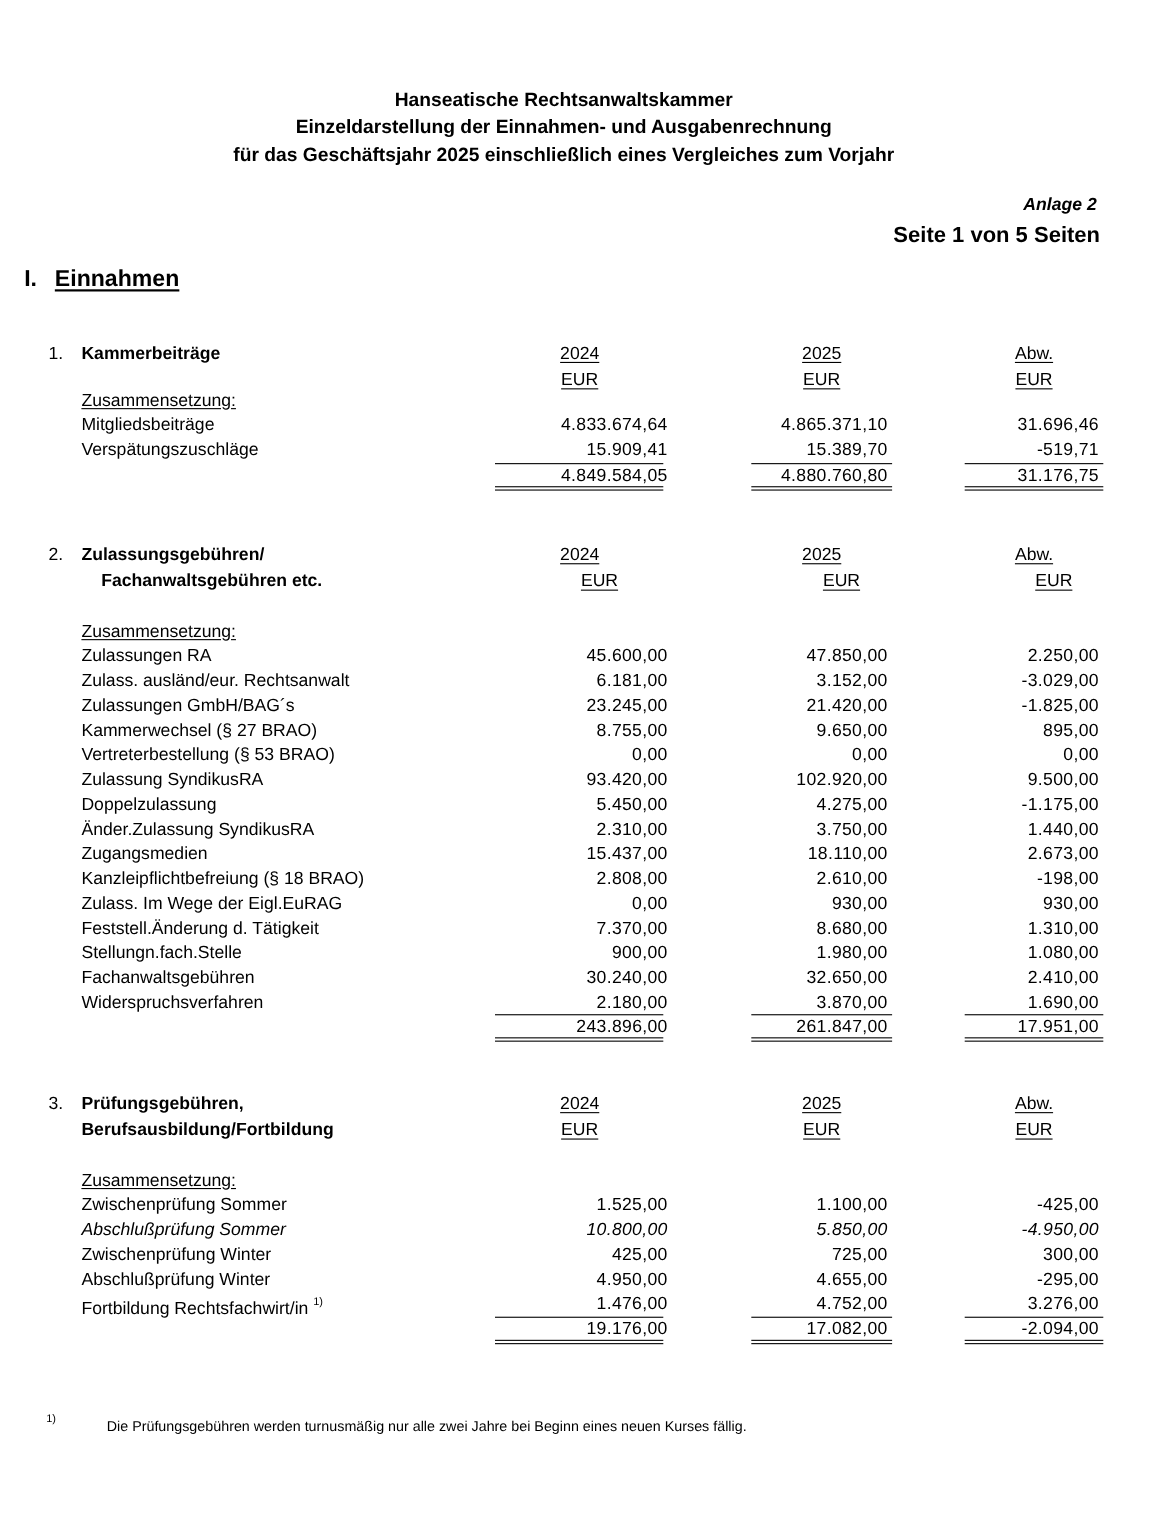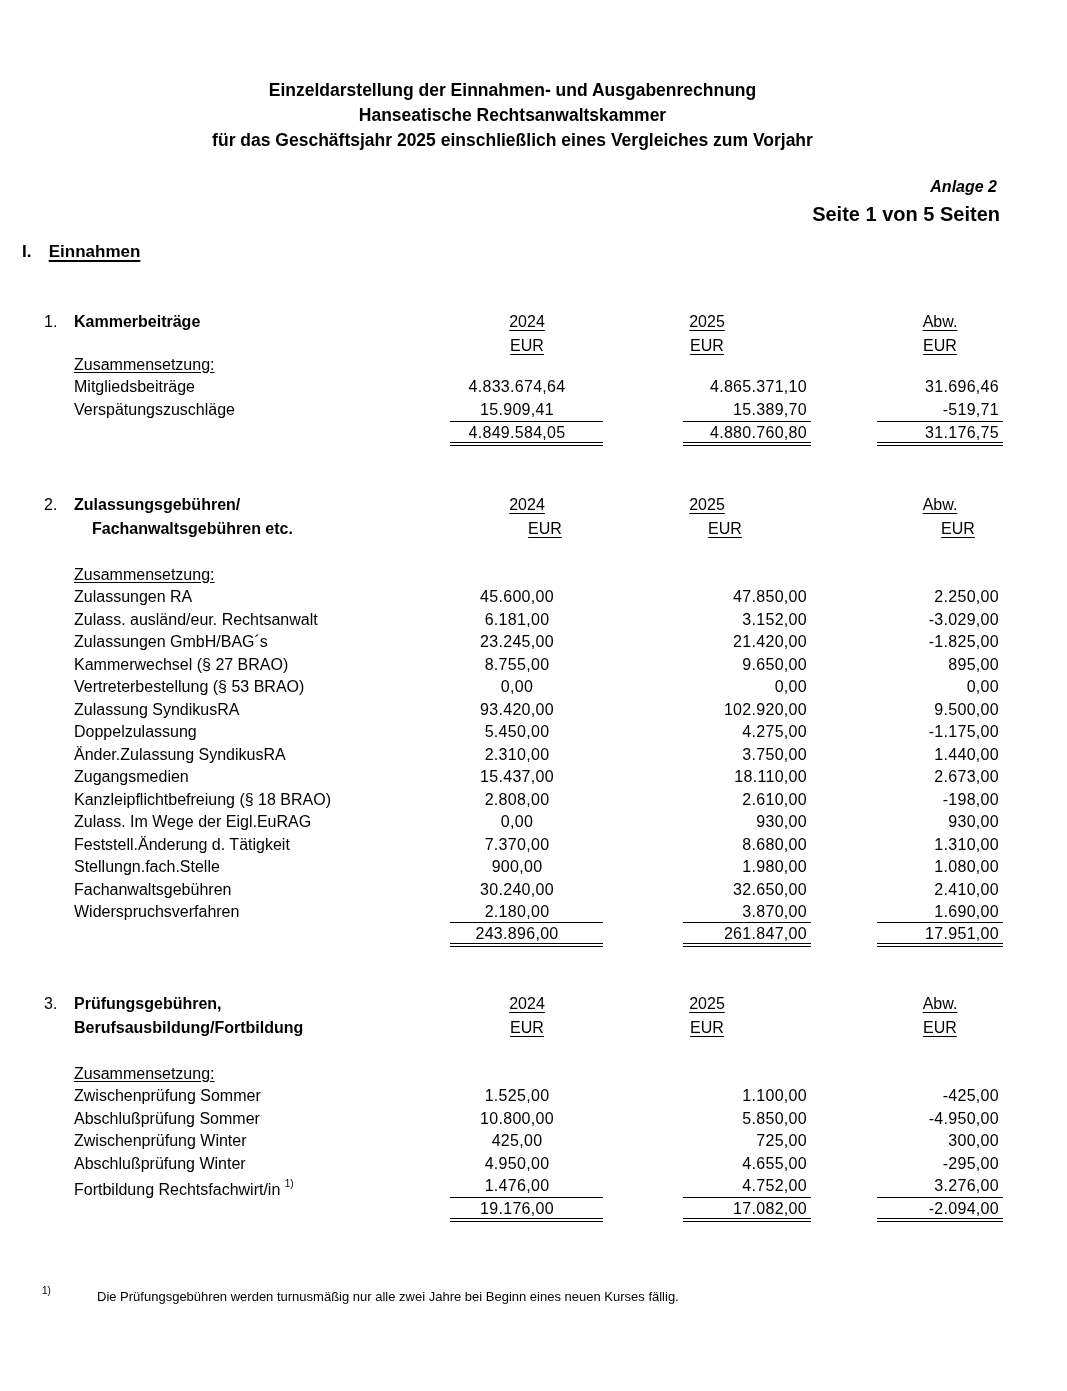--- a/index.html
+++ b/index.html
@@ -4,48 +4,48 @@
   <style>
     html, body { margin: 0; padding: 0; background: #ffffff; }
     body {
       width: 1067px; height: 1391px; position: relative; overflow: hidden;
       font-family: "Liberation Sans", "DejaVu Sans", sans-serif; color: #000;
     }
     .title-block { position: absolute; top: 78px; left: 0; width: 1025px; text-align: center;
       font-weight: bold; font-size: 17.5px; line-height: 25px; }
     .anlage { position: absolute; top: 178px; right: 70px; font-weight: bold; font-style: italic; font-size: 16px; text-align: right; }
     .seite { position: absolute; top: 203px; right: 67px; font-weight: bold; font-size: 20px; text-align: right; }
-    .section-heading { position: absolute; top: 242px; left: 22px; font-weight: bold; font-size: 17px; }
+    .section-heading { position: absolute; top: 242px; left: 22px; font-weight: bold; font-size: 21px; }
     .section-heading .num { display: inline-block; width: 22px; }
     .section-heading .label { text-decoration: underline; text-underline-offset: 3px; text-decoration-thickness: 2px; }
 
     .block { position: absolute; left: 0; width: 1067px; font-size: 16px; }
     .row { position: absolute; left: 0; width: 1067px; height: 22px; line-height: 22px; }
     .idx { position: absolute; left: 44px; }
     .lbl { position: absolute; left: 74px; white-space: nowrap; }
     .bold { font-weight: bold; }
     .ul { text-decoration: underline; text-underline-offset: 2px; }
     .hdr { position: absolute; width: 100px; text-align: center; text-decoration: underline; text-underline-offset: 3px; }
-    .h1 { left: 477px; } .h2 { left: 657px; text-align: center; } .h3 { left: 890px; }
+    .h1 { left: 477px; } .h2 { left: 697px; text-align: center; } .h3 { left: 890px; }
     .val { position: absolute; text-align: right; width: 150px; letter-spacing: 0.3px; }
-    .v1 { left: 442px; text-align: center; } .v2 { left: 657px; } .v3 { left: 849px; }
+    .v1 { left: 457px; } .v2 { left: 657px; } .v3 { left: 849px; }
     .rule { position: absolute; height: 0; border-top: 1.5px solid #000; }
     .r1 { left: 450px; width: 153px; } .r2 { left: 683px; width: 128px; } .r3 { left: 877px; width: 126px; }
     .dbl { position: absolute; height: 2px; border-top: 1.5px solid #000; border-bottom: 1.5px solid #000; }
     sup { font-size: 10px; position: relative; top: -2px; }
     .footnote { position: absolute; top: 1289px; left: 42px; font-size: 13px; }
     .footnote .mark { position: absolute; left: 0; top: -4px; font-size: 10px; }
     .footnote .text { position: absolute; left: 31px; white-space: nowrap; margin-left: 24px; }
   </style>
 </head>
 <body>
 
 <div class="title-block">
+  <div>Hanseatische Rechtsanwaltskammer</div>
   <div>Einzeldarstellung der Einnahmen- und Ausgabenrechnung</div>
-  <div>Hanseatische Rechtsanwaltskammer</div>
   <div>für das Geschäftsjahr 2025 einschließlich eines Vergleiches zum Vorjahr</div>
 </div>
 <div class="anlage">Anlage 2</div>
 <div class="seite">Seite 1 von 5 Seiten</div>
 
 <div class="section-heading">
   <span class="num">I.</span>
   <span class="label">Einnahmen</span>
 </div>
 
@@ -226,21 +226,21 @@
   </div>
   <div class="row" style="top:70px;">
     <span class="lbl ul">Zusammensetzung:</span>
   </div>
   <div class="row" style="top:92px;">
       <span class="lbl">Zwischenprüfung Sommer</span>
       <span class="val v1">1.525,00</span>
       <span class="val v2">1.100,00</span>
       <span class="val v3">-425,00</span>
     </div>
-  <div class="row" style="top:114.5px;">
+  <div class="row" style="top:114.5px;font-style:italic;">
       <span class="lbl">Abschlußprüfung Sommer</span>
       <span class="val v1">10.800,00</span>
       <span class="val v2">5.850,00</span>
       <span class="val v3">-4.950,00</span>
     </div>
   <div class="row" style="top:137px;">
       <span class="lbl">Zwischenprüfung Winter</span>
       <span class="val v1">425,00</span>
       <span class="val v2">725,00</span>
       <span class="val v3">300,00</span>

